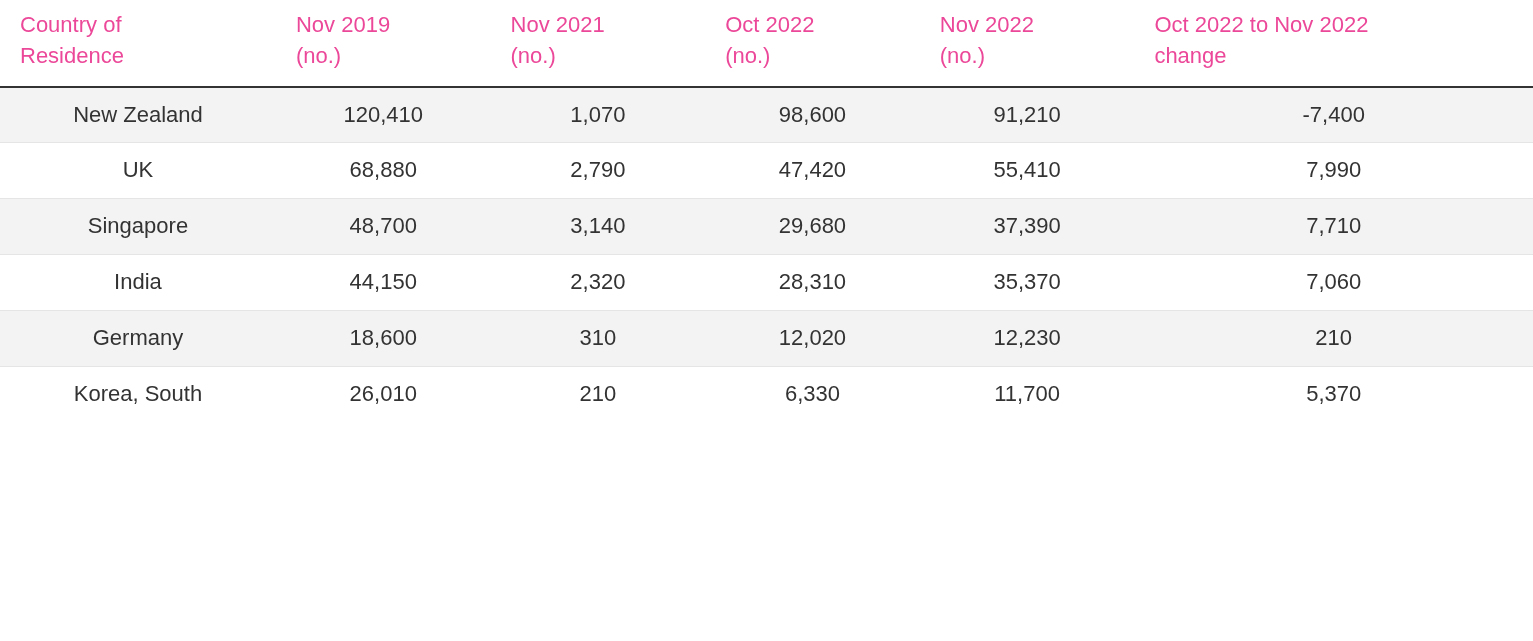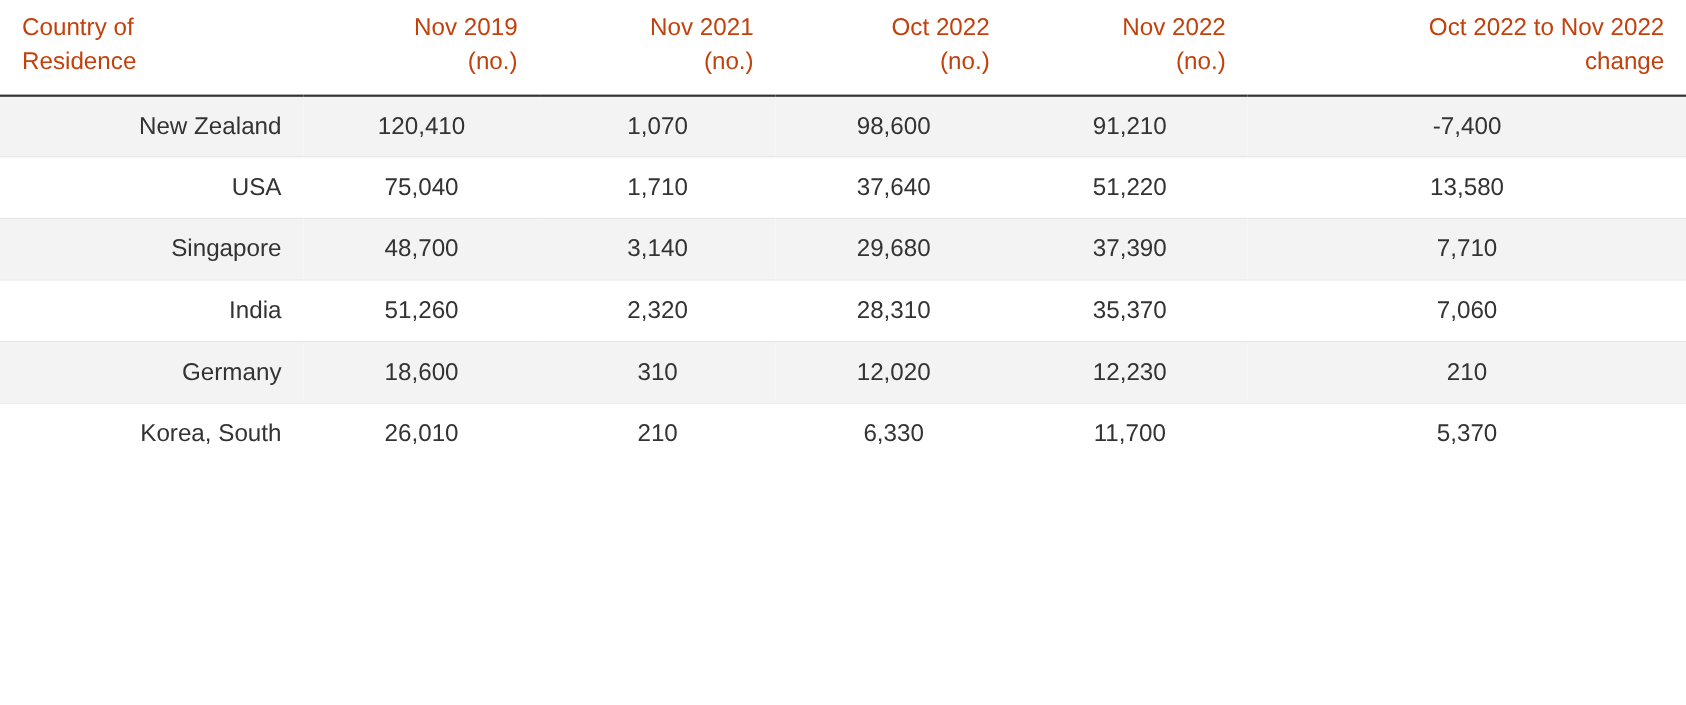--- a/index.html
+++ b/index.html
@@ -11,34 +11,34 @@
       color: #333;
       font-size: 22px;
     }
     table {
       width: 100%;
       border-collapse: collapse;
       table-layout: fixed;
     }
     thead th {
       font-weight: 400;
-      color: #c2410c;
+      color: #ec4899;
       padding: 10px 20px 14px 20px;
       vertical-align: top;
       line-height: 1.4;
       border-bottom: 2px solid #333;
     }
     thead th:first-child { text-align: left; }
-    thead th:not(:first-child) { text-align: right; }
+    thead th:not(:first-child) { text-align: left; }
     tbody td {
       padding: 12px 20px;
       border-bottom: 1px solid #e5e5e5;
       line-height: 1.4;
     }
-    tbody td:first-child { text-align: right; margin-left: 12px; }
+    tbody td:first-child { text-align: center; margin-left: 12px; }
     tbody td:not(:first-child) {
       text-align: center;
       font-variant-numeric: tabular-nums;
     }
     tbody tr:nth-child(odd) { background: #f3f3f3; }
     tbody tr:nth-child(even) { background: #fff; }
     tbody tr:last-child td { border-bottom: none; }
     .col-country { width: 18%; }
     .col-num { width: 14%; }
     .col-change { width: 26%; }
@@ -86,38 +86,38 @@
   <tbody>
       <tr>
         <td>New Zealand</td>
         <td>120,410</td>
         <td>1,070</td>
         <td>98,600</td>
         <td>91,210</td>
         <td>-7,400</td>
       </tr>
       <tr>
-        <td>USA</td>
-        <td>75,040</td>
-        <td>1,710</td>
-        <td>37,640</td>
-        <td>51,220</td>
-        <td>13,580</td>
+        <td>UK</td>
+        <td>68,880</td>
+        <td>2,790</td>
+        <td>47,420</td>
+        <td>55,410</td>
+        <td>7,990</td>
       </tr>
       <tr>
         <td>Singapore</td>
         <td>48,700</td>
         <td>3,140</td>
         <td>29,680</td>
         <td>37,390</td>
         <td>7,710</td>
       </tr>
       <tr>
         <td>India</td>
-        <td>51,260</td>
+        <td>44,150</td>
         <td>2,320</td>
         <td>28,310</td>
         <td>35,370</td>
         <td>7,060</td>
       </tr>
       <tr>
         <td>Germany</td>
         <td>18,600</td>
         <td>310</td>
         <td>12,020</td>

